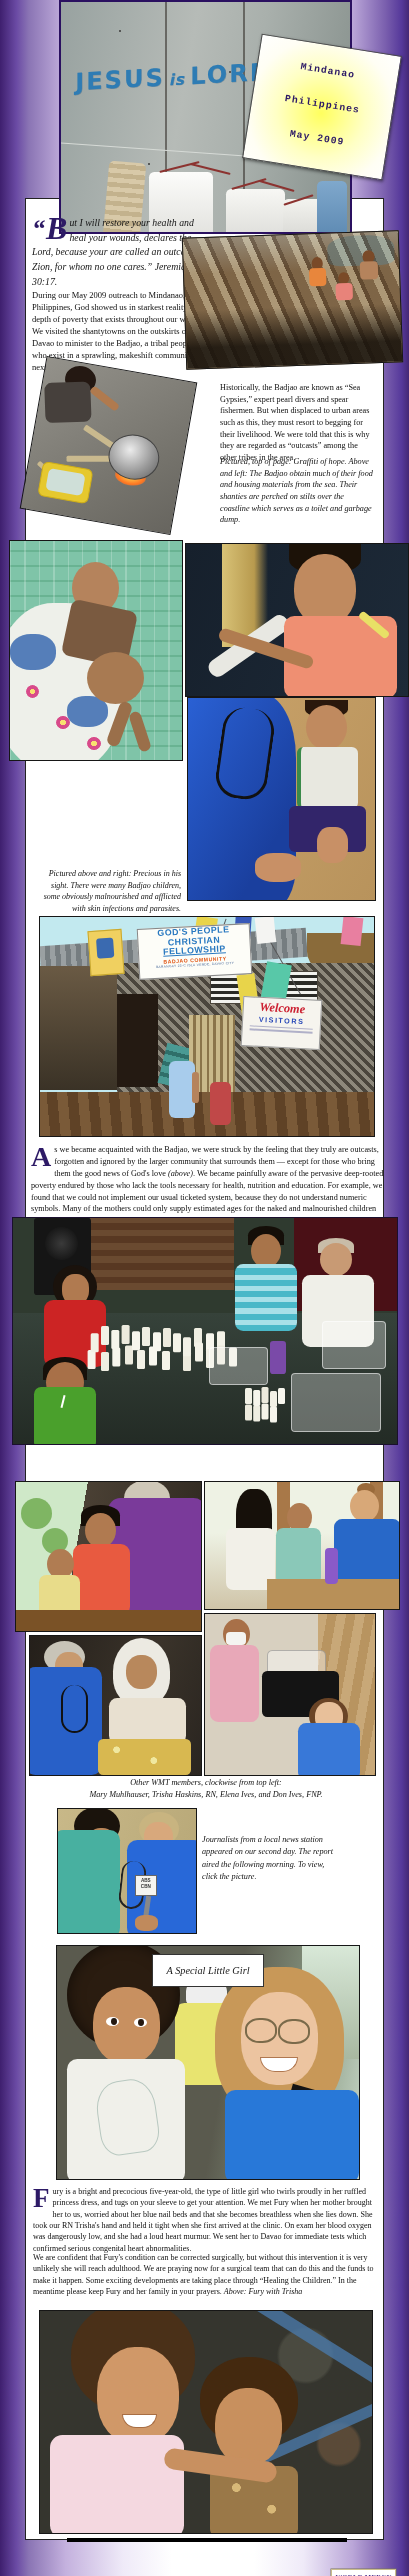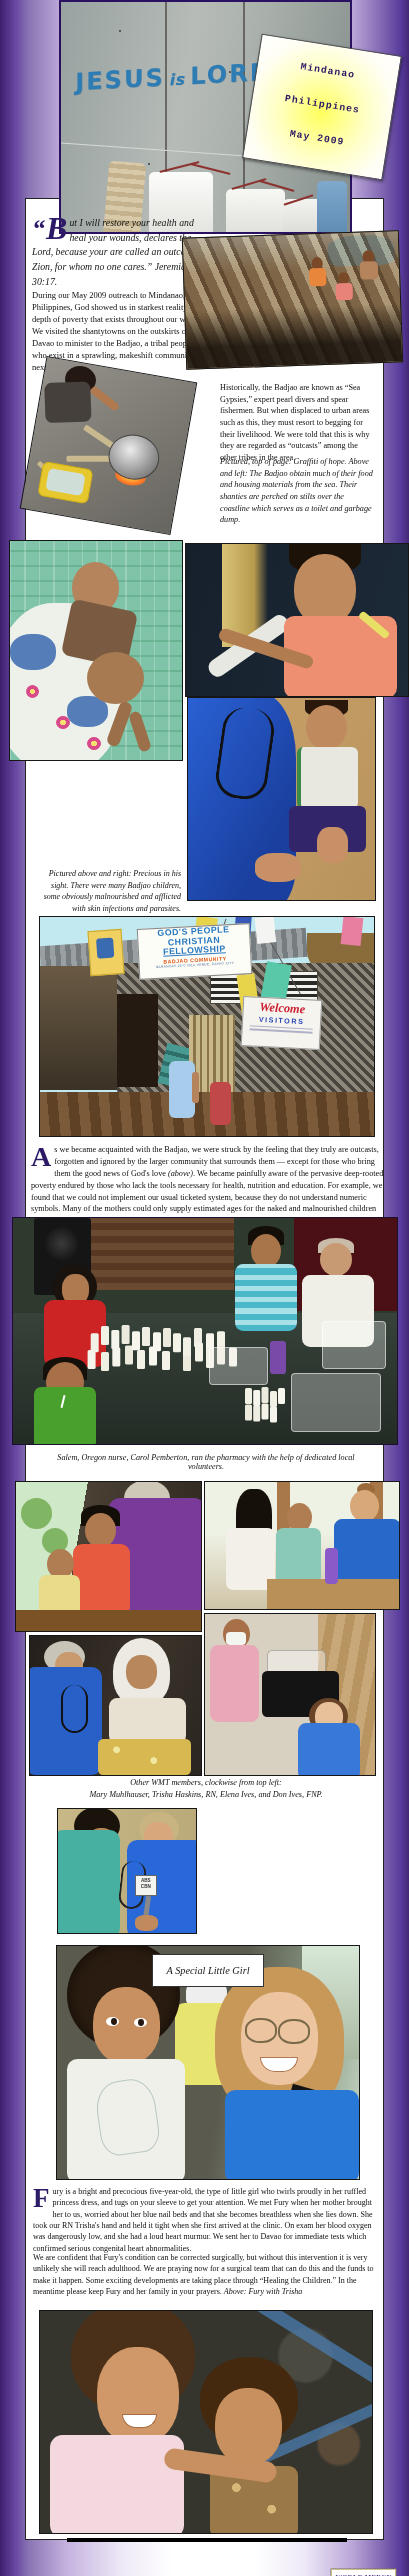--- a/index.html
+++ b/index.html
@@ -480,21 +480,20 @@
     <div class="bag" style="left:278px;top:155px;width:88px;height:57px"></div>
     <div class="bag" style="left:309px;top:103px;width:62px;height:46px"></div>
     <div class="bag" style="left:196px;top:129px;width:57px;height:36px"></div>
     <div class="clorox"></div>
     <div class="kidhair"></div>
     <div class="kidhead"></div>
     <div class="kidgreen"></div>
     <div class="lolli"></div>
   </div>
 
-  <div class="abs pharmcaption cap">Salem, Oregon nurse, Carol Pemberton, ran the pharmacy with the help of dedicated local volunteers.</div>
 
   <div class="photo pconsult">
     <div class="leaf" style="left:5.2px;top:15.5px;width:31px;height:31px"></div>
     <div class="leaf" style="left:26px;top:46px;width:26px;height:26px"></div>
     <div class="phair"></div>
     <div class="purple"></div>
     <div class="momhair"></div>
     <div class="momhead"></div>
     <div class="mom"></div>
     <div class="childhead"></div>
@@ -553,20 +552,21 @@
     <div class="m2"></div>
     <div class="steth"></div>
     <div class="micflag">
       <div>ABS</div>
       <div>CBN</div>
     </div>
     <div class="microd"></div>
     <div class="hand"></div>
   </div>
 
+  <div class="abs journalists cap">Journalists from a local news station appeared on our second day. The report aired the following morning. To view, click the picture.</div>
 
   <div class="photo specialgirl">
     <div class="winlight"></div>
     <div class="capman"></div>
     <div class="coach"></div>
     <div class="ghair"></div>
     <div class="gface"></div>
     <div class="eye" style="left:49px;top:71px"></div>
     <div class="eye" style="left:77px;top:72px"></div>
     <div class="pupil" style="left:54px;top:72px"></div>

